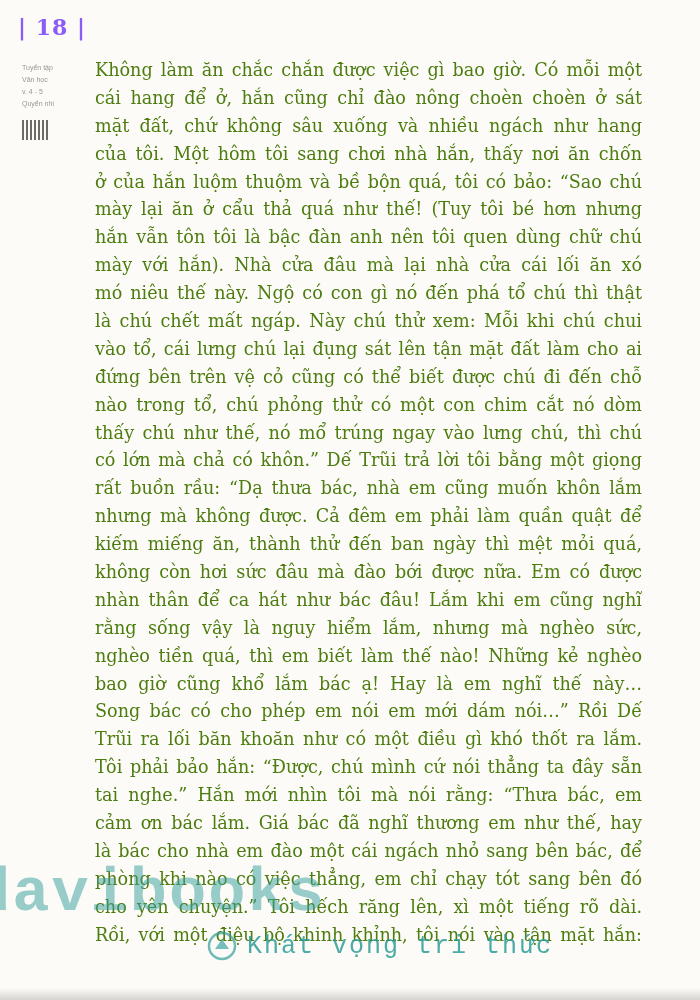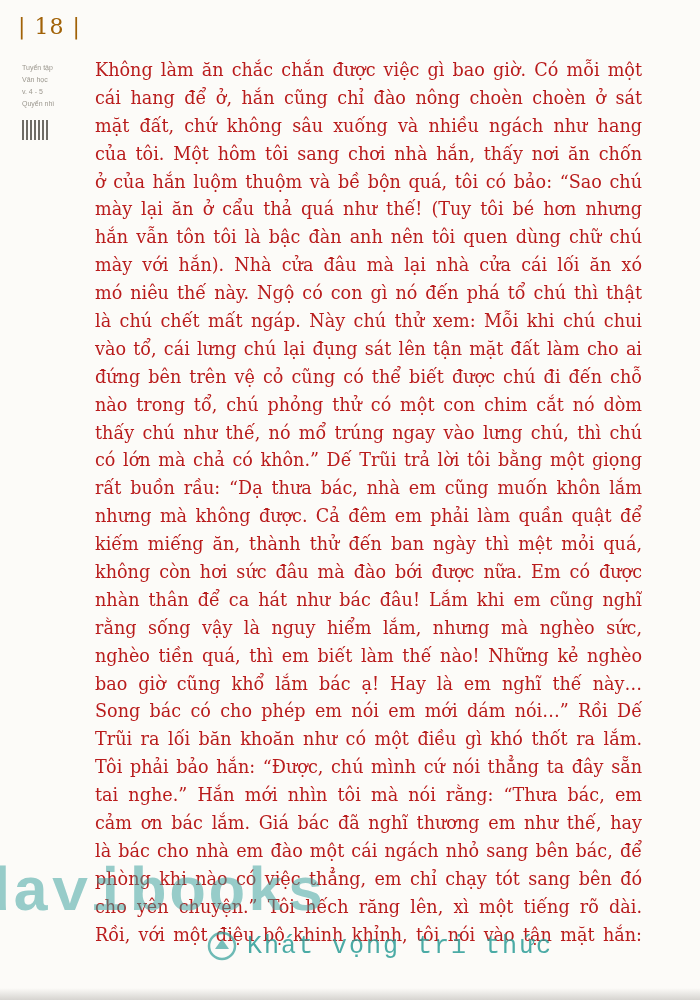--- a/index.html
+++ b/index.html
@@ -8,22 +8,22 @@
     width:700px; height:1000px;
     margin:0 auto;
     background:#fcfbf8;
     overflow:hidden;
     font-family:"DejaVu Serif", serif;
   }
 
   
   .page-number {
     position:absolute; top:14px; left:18px;
-    font-size:22px; font-weight:normal;
-    color:#a16207; letter-spacing:1px;
+    font-size:22px; font-weight:bold;
+    color:#8b5cf6; letter-spacing:1px;
   }
 
   
   .margin-block {
     position:absolute; top:62px; left:22px; width:62px;
     color:#9b978e; font-size:7px; line-height:12px;
     font-family:Liberation Sans, sans-serif;
   }
   .margin-line { white-space:nowrap; overflow:hidden; }
   .margin-stamp {
@@ -32,21 +32,21 @@
     opacity:.85;
   }
 
   
   .body-text {
     position:absolute; top:57px; left:95px; width:547px;
   }
   .body-line {
     font-size:17.6px;
     height:27.9px; line-height:27.9px;
-    color:#b91c1c;
+    color:#4d7c0f;
     text-align:justify;
     text-align-last:justify;
     white-space:nowrap;
   }
 
   
   .watermark {
     position:absolute; left:16px; top:858px; width:100%;
     text-align:left;
     font-family:Liberation Mono, monospace;

